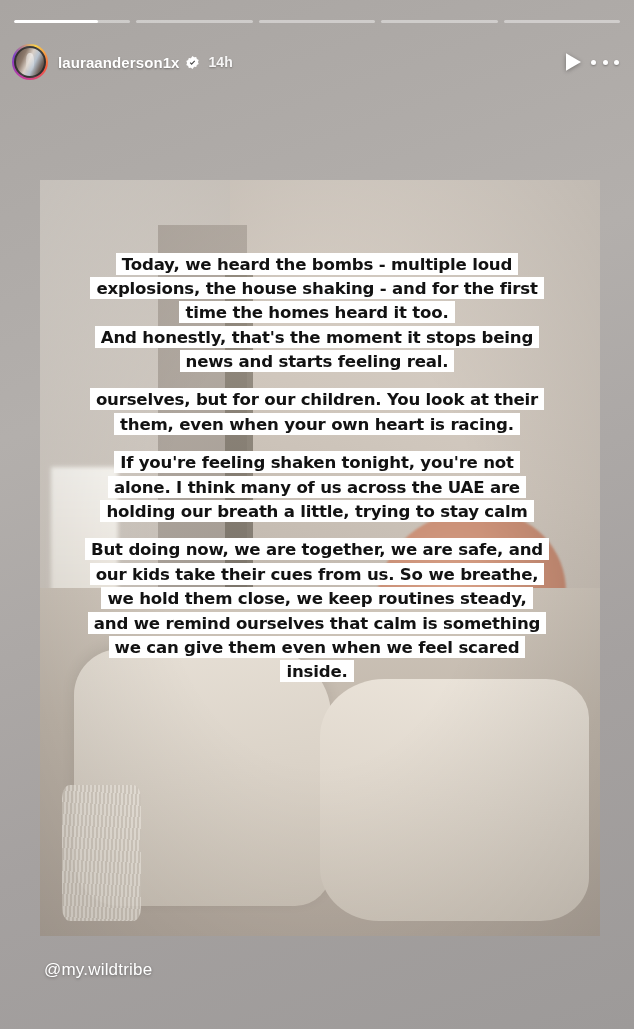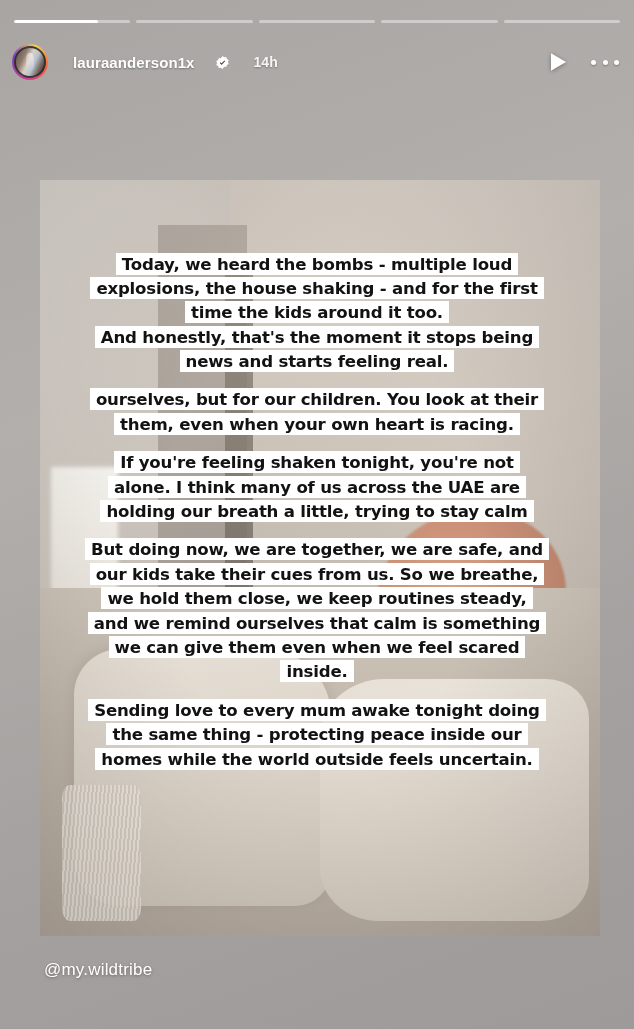--- a/index.html
+++ b/index.html
@@ -42,21 +42,20 @@
   }
 
   
   .header {
     position: absolute;
     top: 40px; left: 12px; right: 12px;
     height: 44px;
     display: flex;
     align-items: center;
     z-index: 6;
-    gap: 15px;
   }
   .avatar-ring {
     width: 36px; height: 36px;
     border-radius: 50%;
     padding: 2px;
     background: conic-gradient(from 20deg, #f9d14a, #f45b3e, #c83c9a, #7e3ec8, #f9d14a);
     flex: 0 0 auto;
   }
   .avatar {
     width: 100%; height: 100%;
@@ -311,21 +310,21 @@
       <div class="ph-fringe"></div>
       <div class="ph-shadow"></div>
     </div>
   </div>
 
   <div class="caption-layer">
       <div class="block">
         <p>
           <span class="ln"><b>Today,  we heard the bombs - multiple loud</b></span>
           <span class="ln"><b>explosions, the house shaking - and for the first</b></span>
-          <span class="ln"><b>time the kids around it too.</b></span>
+          <span class="ln"><b>time the homes heard it too.</b></span>
           <span class="ln"><b>And honestly, that's the moment it stops being</b></span>
           <span class="ln"><b>news and starts feeling real.</b></span>
         </p>
       </div>
       <div class="block">
         <p>
           <span class="ln"><b>ourselves, but for our children. You look at their</b></span>
           <span class="ln"><b>them, even when your own heart is racing.</b></span>
         </p>
       </div>
@@ -339,23 +338,16 @@
       <div class="block">
         <p>
           <span class="ln"><b>But doing now, we are together, we are safe, and</b></span>
           <span class="ln"><b>our kids take their cues from us. So we breathe,</b></span>
           <span class="ln"><b>we hold them close, we keep routines steady,</b></span>
           <span class="ln"><b>and we remind ourselves that calm is something</b></span>
           <span class="ln"><b>we can give them even when we feel scared</b></span>
           <span class="ln"><b>inside.</b></span>
         </p>
       </div>
-      <div class="block">
-        <p>
-          <span class="ln"><b>Sending love to every mum awake tonight doing</b></span>
-          <span class="ln"><b>the same thing - protecting peace inside our</b></span>
-          <span class="ln"><b>homes while the world outside feels uncertain.</b></span>
-        </p>
-      </div>
     </div>
 
   <div class="footer-tag">@my.wildtribe</div>
 </div>
 
 </body></html>

